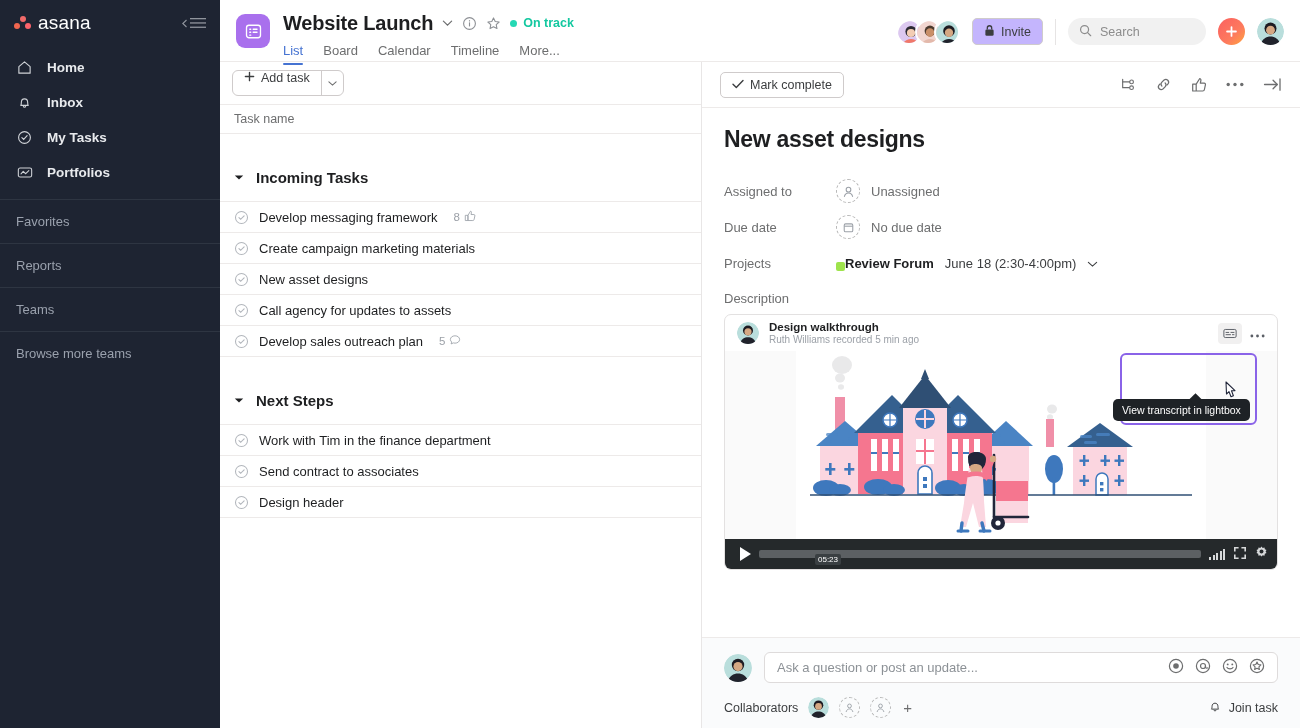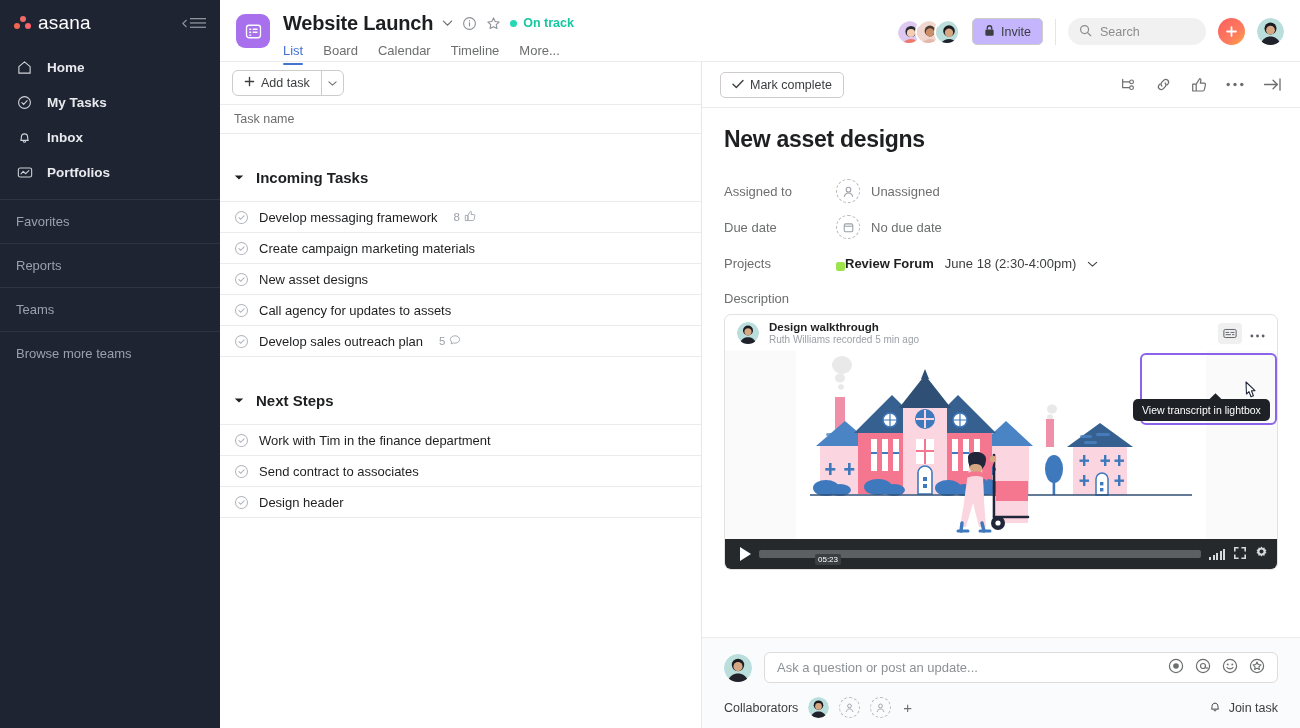--- a/index.html
+++ b/index.html
@@ -82,21 +82,21 @@
   
   .body-split { flex: 1; display: flex; min-height: 0; }
 
   
   .listpane { width: 482px; flex: 0 0 482px; border-right: 1px solid #e8e6e6; display: flex; flex-direction: column; background:#fff; }
   .list-toolbar { height: 42px; display: flex; align-items: center; padding: 0 12px; }
   .addtask {
     display: flex; align-items: center; border: 1px solid #cfcbcb; border-radius: 6px; height: 26px;
     background: #fff; cursor: pointer; overflow: hidden;
   }
-  .addtask .at-main { display: flex; align-items: center; gap: 6px; padding: 0 11px; font-size: 12.5px; color: #3b3d3f; height: 100%; }
+  .addtask .at-main { display: flex; gap: 6px; padding: 0 11px; font-size: 12.5px; color: #3b3d3f; height: 100%; }
   .addtask .at-caret { border-left: 1px solid #cfcbcb; width: 22px; height: 100%; display:flex; align-items:center; justify-content:center; }
   .col-head { height: 30px; border-top: 1px solid #edeae9; border-bottom: 1px solid #edeae9;
     display: flex; align-items: center; padding: 0 0 0 14px; font-size: 12.5px; color: #6d6e6f; }
   .section-head { height: 48px; display: flex; align-items: center; gap: 12px; padding: 0 14px; border-bottom:1px solid #edeae9; }
   .sec-caret { width: 10px; display:flex; align-items:center; justify-content:center; cursor:pointer;}
   .sec-title { font-size: 15px; font-weight: 700; color: #1e1f21; }
   .task-row { height: 31px; display: flex; align-items: center; gap: 10px; padding: 0 14px;
     border-bottom: 1px solid #edeae9; cursor: pointer; }
   .task-check { width: 15px; height: 15px; flex:0 0 15px; }
   .task-name { font-size: 13px; color: #1e1f21; }
@@ -141,21 +141,21 @@
   .play-btn { width: 0; height: 0; border-left: 11px solid #fff; border-top: 7px solid transparent;
     border-bottom: 7px solid transparent; margin-left: 6px; cursor:pointer; }
   .time-chip { font-size: 8px; color: #fff; background: #3a3f42; padding: 1px 3px; border-radius: 2px;
      position:absolute; left: 56px; top: 4px; }
   .track { flex: 1; height: 8px; background: #5c6063; border-radius: 2px; position: relative; cursor:pointer; }
   .pb-right { display: flex; align-items: center; gap: 9px; color:#d7d9da; }
   .volbars { display: flex; align-items: flex-end; gap: 1.5px; height: 11px; cursor:pointer;}
   .volbars i { width: 2px; background: #d7d9da; display:block; }
 
   
-  .tooltip-wrap { position: absolute; right: 0; top: 2px; width: 137px; height: 72px;
+  .tooltip-wrap { position: absolute; right: 20px; top: 2px; width: 137px; height: 72px;
     border: 2px solid #8a63e8; border-radius: 6px; pointer-events: none; }
   .tooltip { position: absolute; left: -9px; top: 44px; background: #1e2226; color: #fff;
     font-size: 10.5px; padding: 5px 9px; border-radius: 5px; white-space: nowrap; }
   .tt-arrow { position: absolute; left: 78px; top: -4px; width: 9px; height: 9px; background:#1e2226; transform: rotate(45deg); }
   .cursor-ico { position: absolute; left: 101px; top: 26px; }
 
   
   .comment-area { border-top: 1px solid #edeae9; background: #fafbfc; padding: 14px 22px 10px 22px; }
   .comment-row { display: flex; align-items: center; gap: 12px; }
   .c-av { width: 28px; height: 28px; border-radius: 50%; overflow:hidden; flex:0 0 28px;}
@@ -202,34 +202,34 @@
         <span class="ni-ico">
           <svg width="15" height="15" viewBox="0 0 16 16">
               <path d="M2 7 L8 2 L14 7 L14 14 L2 14 Z" fill="none" stroke="#dfe2e6" stroke-width="1.2" stroke-linejoin="round"></path>
             </svg>
         </span>
         <span>Home</span>
       </div>
       <div class="nav-item">
         <span class="ni-ico">
           <svg width="15" height="15" viewBox="0 0 16 16">
+              <path d="M4 11 C4 11 4.6 10.4 4.6 8.2 C4.6 5.6 6 4.2 8 4.2 C10 4.2 11.4 5.6 11.4 8.2 C11.4 10.4 12 11 12 11 Z" fill="none" stroke="#dfe2e6" stroke-width="1.2" stroke-linejoin="round"></path>
+              <path d="M6.7 11.8 C6.9 12.7 7.4 13.1 8 13.1 C8.6 13.1 9.1 12.7 9.3 11.8" fill="none" stroke="#dfe2e6" stroke-width="1.2"></path>
+            </svg>
+        </span>
+        <span>Inbox</span>
+      </div>
+      <div class="nav-item">
+        <span class="ni-ico">
+          <svg width="15" height="15" viewBox="0 0 16 16">
               <circle cx="8" cy="8" r="6.3" fill="none" stroke="#dfe2e6" stroke-width="1.2"></circle>
               <path d="M5.2 8.1 L7.1 10 L10.8 6.1" fill="none" stroke="#dfe2e6" stroke-width="1.2" stroke-linecap="round"></path>
             </svg>
         </span>
         <span>My Tasks</span>
-      </div>
-      <div class="nav-item">
-        <span class="ni-ico">
-          <svg width="15" height="15" viewBox="0 0 16 16">
-              <path d="M4 11 C4 11 4.6 10.4 4.6 8.2 C4.6 5.6 6 4.2 8 4.2 C10 4.2 11.4 5.6 11.4 8.2 C11.4 10.4 12 11 12 11 Z" fill="none" stroke="#dfe2e6" stroke-width="1.2" stroke-linejoin="round"></path>
-              <path d="M6.7 11.8 C6.9 12.7 7.4 13.1 8 13.1 C8.6 13.1 9.1 12.7 9.3 11.8" fill="none" stroke="#dfe2e6" stroke-width="1.2"></path>
-            </svg>
-        </span>
-        <span>Inbox</span>
       </div>
       <div class="nav-item">
         <span class="ni-ico">
           <svg width="16" height="15" viewBox="0 0 18 16">
               <rect x="1.5" y="3" width="15" height="10" rx="2" fill="none" stroke="#dfe2e6" stroke-width="1.2"></rect>
               <path d="M4.5 9.6 L7 6.8 L9.8 9.4 L13.3 5.8" fill="none" stroke="#dfe2e6" stroke-width="1.2" stroke-linecap="round" stroke-linejoin="round"></path>
             </svg>
         </span>
         <span>Portfolios</span>
       </div>

